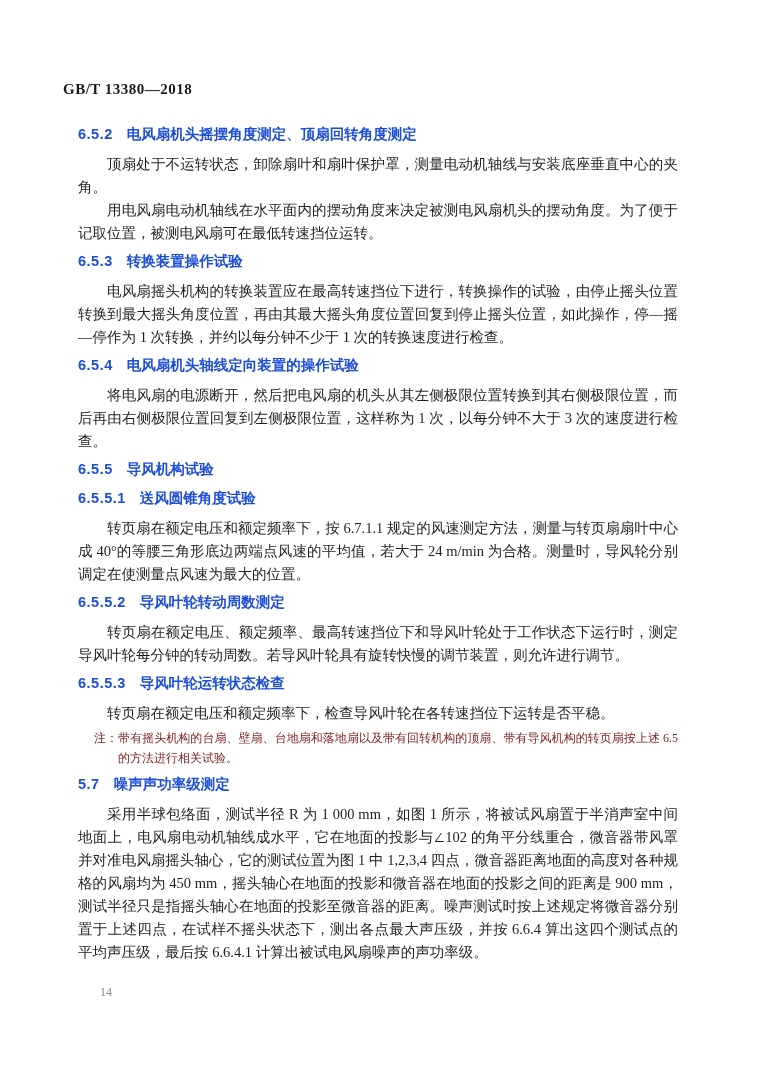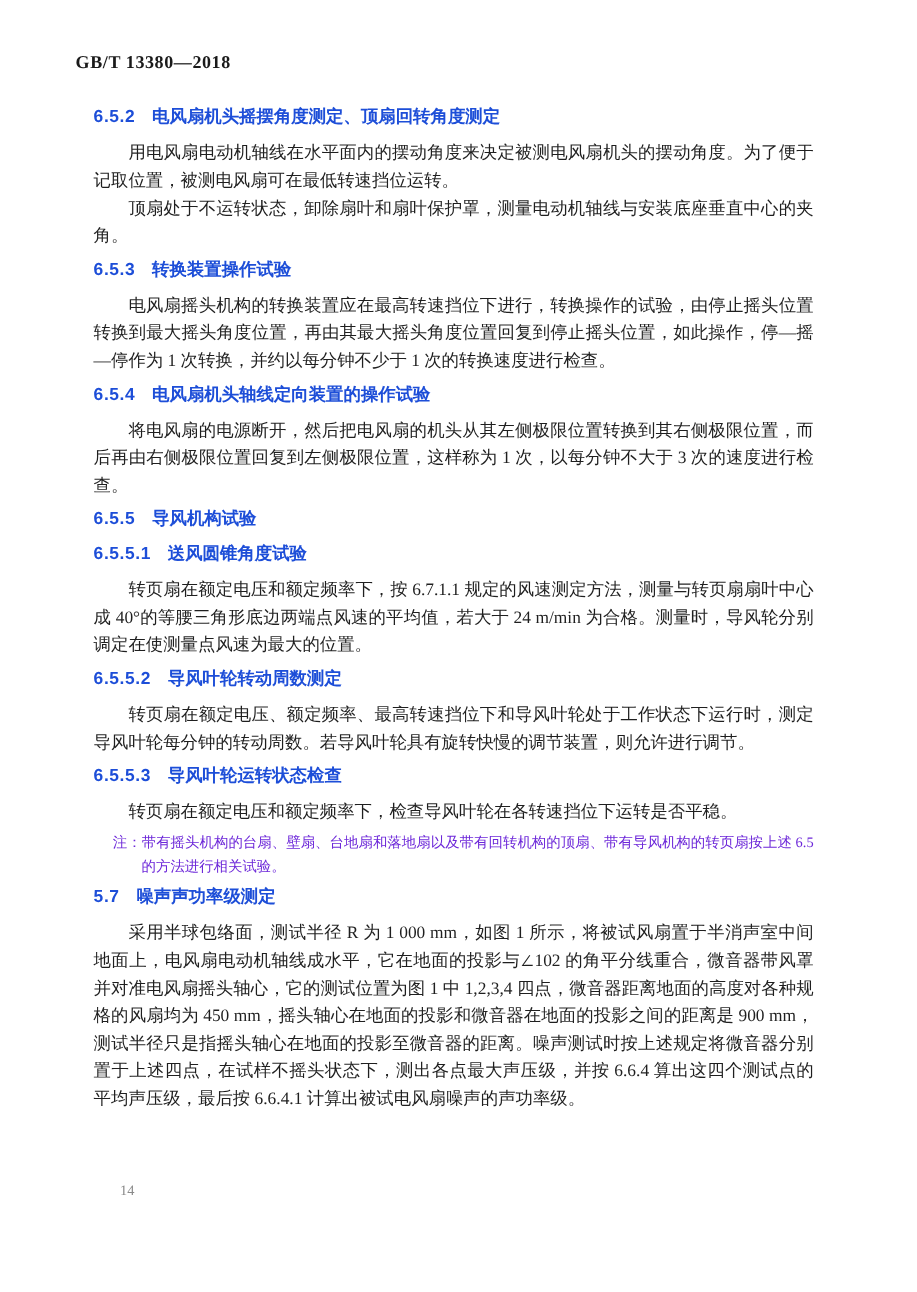--- a/index.html
+++ b/index.html
@@ -2,21 +2,21 @@
 <html><head>
 <meta charset="utf-8">
 <style>
   html, body { margin: 0; padding: 0; background: #ffffff; }
   .page {
     position: relative;
     width: 764px;
     height: 1077px;
     background: #ffffff;
     box-sizing: border-box;
-    padding: 45px 86px 0 78px;
+    padding: 81px 86px 0 78px;
     color: #1f1f1f;
     font-family: "Liberation Serif", serif;
     overflow: hidden;
   }
   .doc-header {
     font-family: "Liberation Serif", serif;
     font-weight: bold;
     font-size: 15px;
     line-height: 16px;
     letter-spacing: 0.5px;
@@ -41,21 +41,21 @@
     text-indent: 2em;
     color: #1f1f1f;
   }
   .note {
     font-size: 12px;
     line-height: 20px;
     margin: 3px 0 6px 0;
     padding-left: 40px;
     text-indent: -24px;
     text-align: justify;
-    color: #6d28d9;
+    color: #7f1d1d;
   }
   .note .note-label { font-weight: normal; }
   .page-number {
     position: absolute;
     left: 100px;
     top: 985px;
     font-size: 12px;
     color: #8a8a8a;
     font-family: "Liberation Serif", serif;
   }
@@ -63,22 +63,22 @@
 </head>
 <body>
 
 <div class="page">
 
   <div class="doc-header">GB/T 13380—2018</div>
 
   <div class="clause-heading">
     <span class="num">6.5.2</span><span>电风扇机头摇摆角度测定、顶扇回转角度测定</span>
   </div>
+  <p class="body-para">顶扇处于不运转状态，卸除扇叶和扇叶保护罩，测量电动机轴线与安装底座垂直中心的夹角。</p>
   <p class="body-para">用电风扇电动机轴线在水平面内的摆动角度来决定被测电风扇机头的摆动角度。为了便于记取位置，被测电风扇可在最低转速挡位运转。</p>
-  <p class="body-para">顶扇处于不运转状态，卸除扇叶和扇叶保护罩，测量电动机轴线与安装底座垂直中心的夹角。</p>
 
   <div class="clause-heading">
     <span class="num">6.5.3</span><span>转换装置操作试验</span>
   </div>
   <p class="body-para">电风扇摇头机构的转换装置应在最高转速挡位下进行，转换操作的试验，由停止摇头位置转换到最大摇头角度位置，再由其最大摇头角度位置回复到停止摇头位置，如此操作，停—摇—停作为 1 次转换，并约以每分钟不少于 1 次的转换速度进行检查。</p>
 
   <div class="clause-heading">
     <span class="num">6.5.4</span><span>电风扇机头轴线定向装置的操作试验</span>
   </div>
   <p class="body-para">将电风扇的电源断开，然后把电风扇的机头从其左侧极限位置转换到其右侧极限位置，而后再由右侧极限位置回复到左侧极限位置，这样称为 1 次，以每分钟不大于 3 次的速度进行检查。</p>

